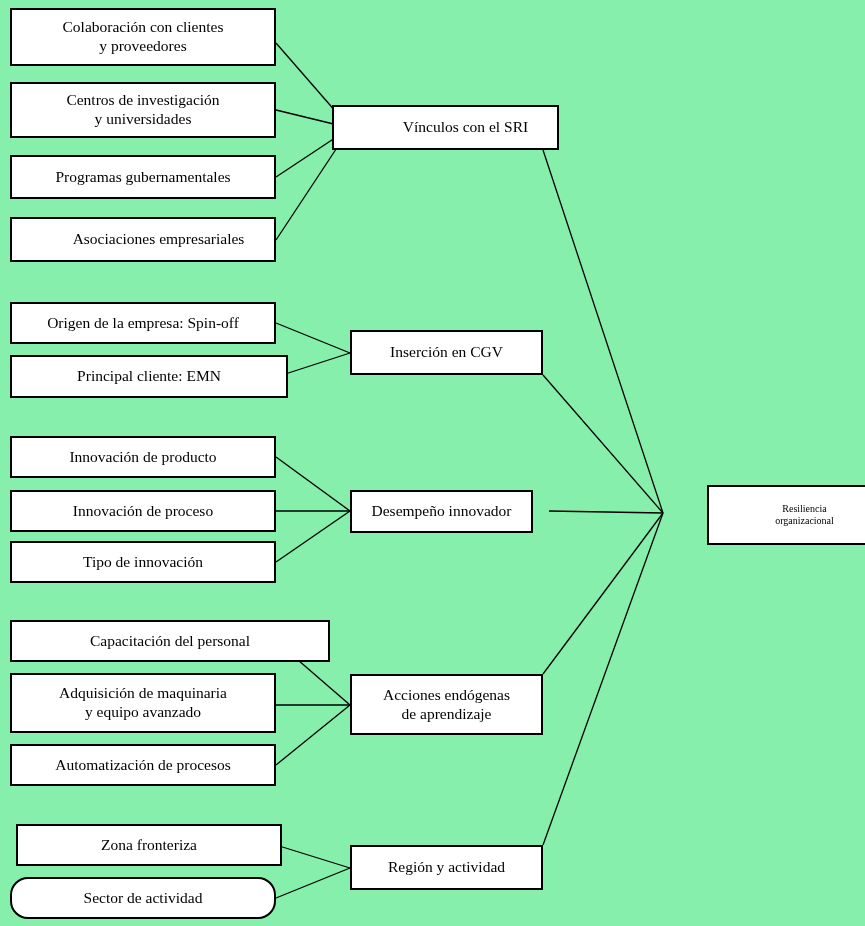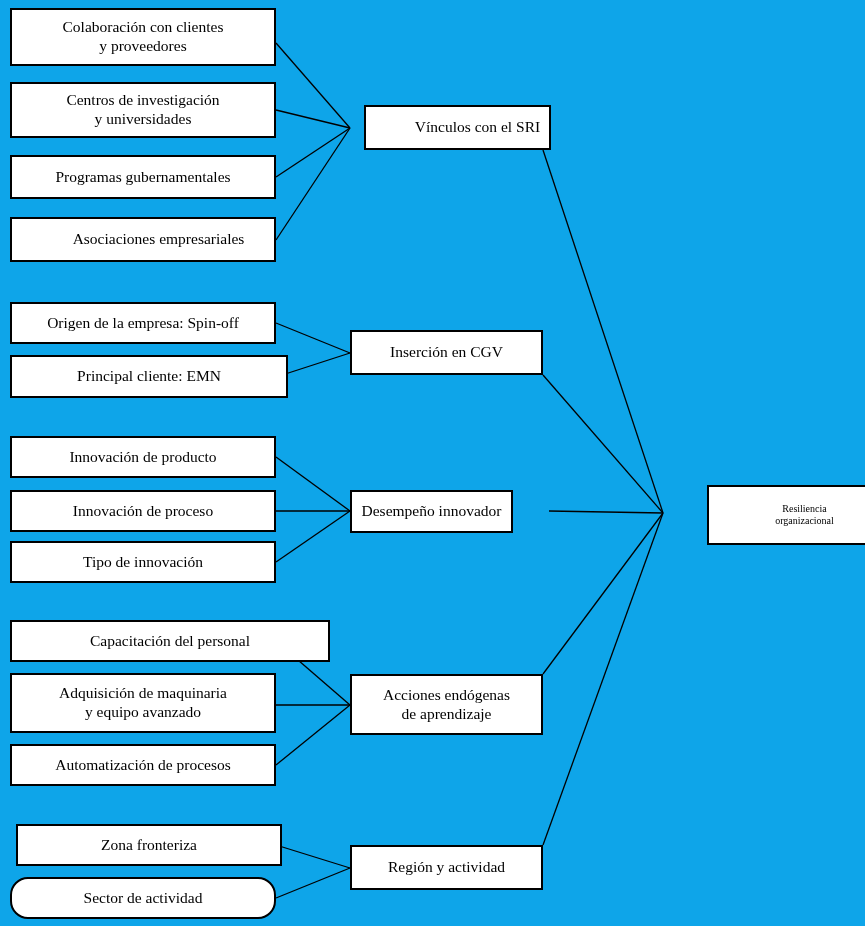--- a/index.html
+++ b/index.html
@@ -8,21 +8,21 @@
     background: #ffffff;
   }
   body {
     font-family: "Liberation Serif", "DejaVu Serif", serif;
     color: #000000;
   }
   #diagram-root {
     position: relative;
     width: 865px;
     height: 926px;
-    background: #0ea5e9;
+    background: #86efac;
     overflow: hidden;
   }
   #edge-layer {
     position: absolute;
     left: 0;
     top: 0;
     width: 865px;
     height: 926px;
     pointer-events: none;
   }
@@ -115,27 +115,27 @@
       </div>
       <div class="node level1" style="left: 10px; top: 744px; width: 266px; height: 42px;">
         <span class="node-label">Automatización de procesos</span>
       </div>
       <div class="node level1" style="left: 16px; top: 824px; width: 266px; height: 42px;">
         <span class="node-label">Zona fronteriza</span>
       </div>
       <div class="node level1" style="left: 10px; top: 877px; width: 266px; height: 42px; border-radius: 18px;">
         <span class="node-label">Sector de actividad</span>
       </div>
-      <div class="node level2" style="left: 364px; top: 105px; width: 187px; height: 45px; padding-left: 40px;">
+      <div class="node level2" style="left: 332px; top: 105px; width: 227px; height: 45px; padding-left: 40px;">
         <span class="node-label">Vínculos con el SRI</span>
       </div>
       <div class="node level2" style="left: 350px; top: 330px; width: 193px; height: 45px;">
         <span class="node-label">Inserción en CGV</span>
       </div>
-      <div class="node level2" style="left: 350px; top: 490px; width: 163px; height: 43px;">
+      <div class="node level2" style="left: 350px; top: 490px; width: 183px; height: 43px;">
         <span class="node-label">Desempeño innovador</span>
       </div>
       <div class="node level2" style="left: 350px; top: 674px; width: 193px; height: 61px;">
         <span class="node-label">Acciones endógenas
 de aprendizaje</span>
       </div>
       <div class="node level2" style="left: 350px; top: 845px; width: 193px; height: 45px;">
         <span class="node-label">Región y actividad</span>
       </div>
       <div class="node level3" style="left: 663px; top: 485px; width: 195px; height: 60px;">

